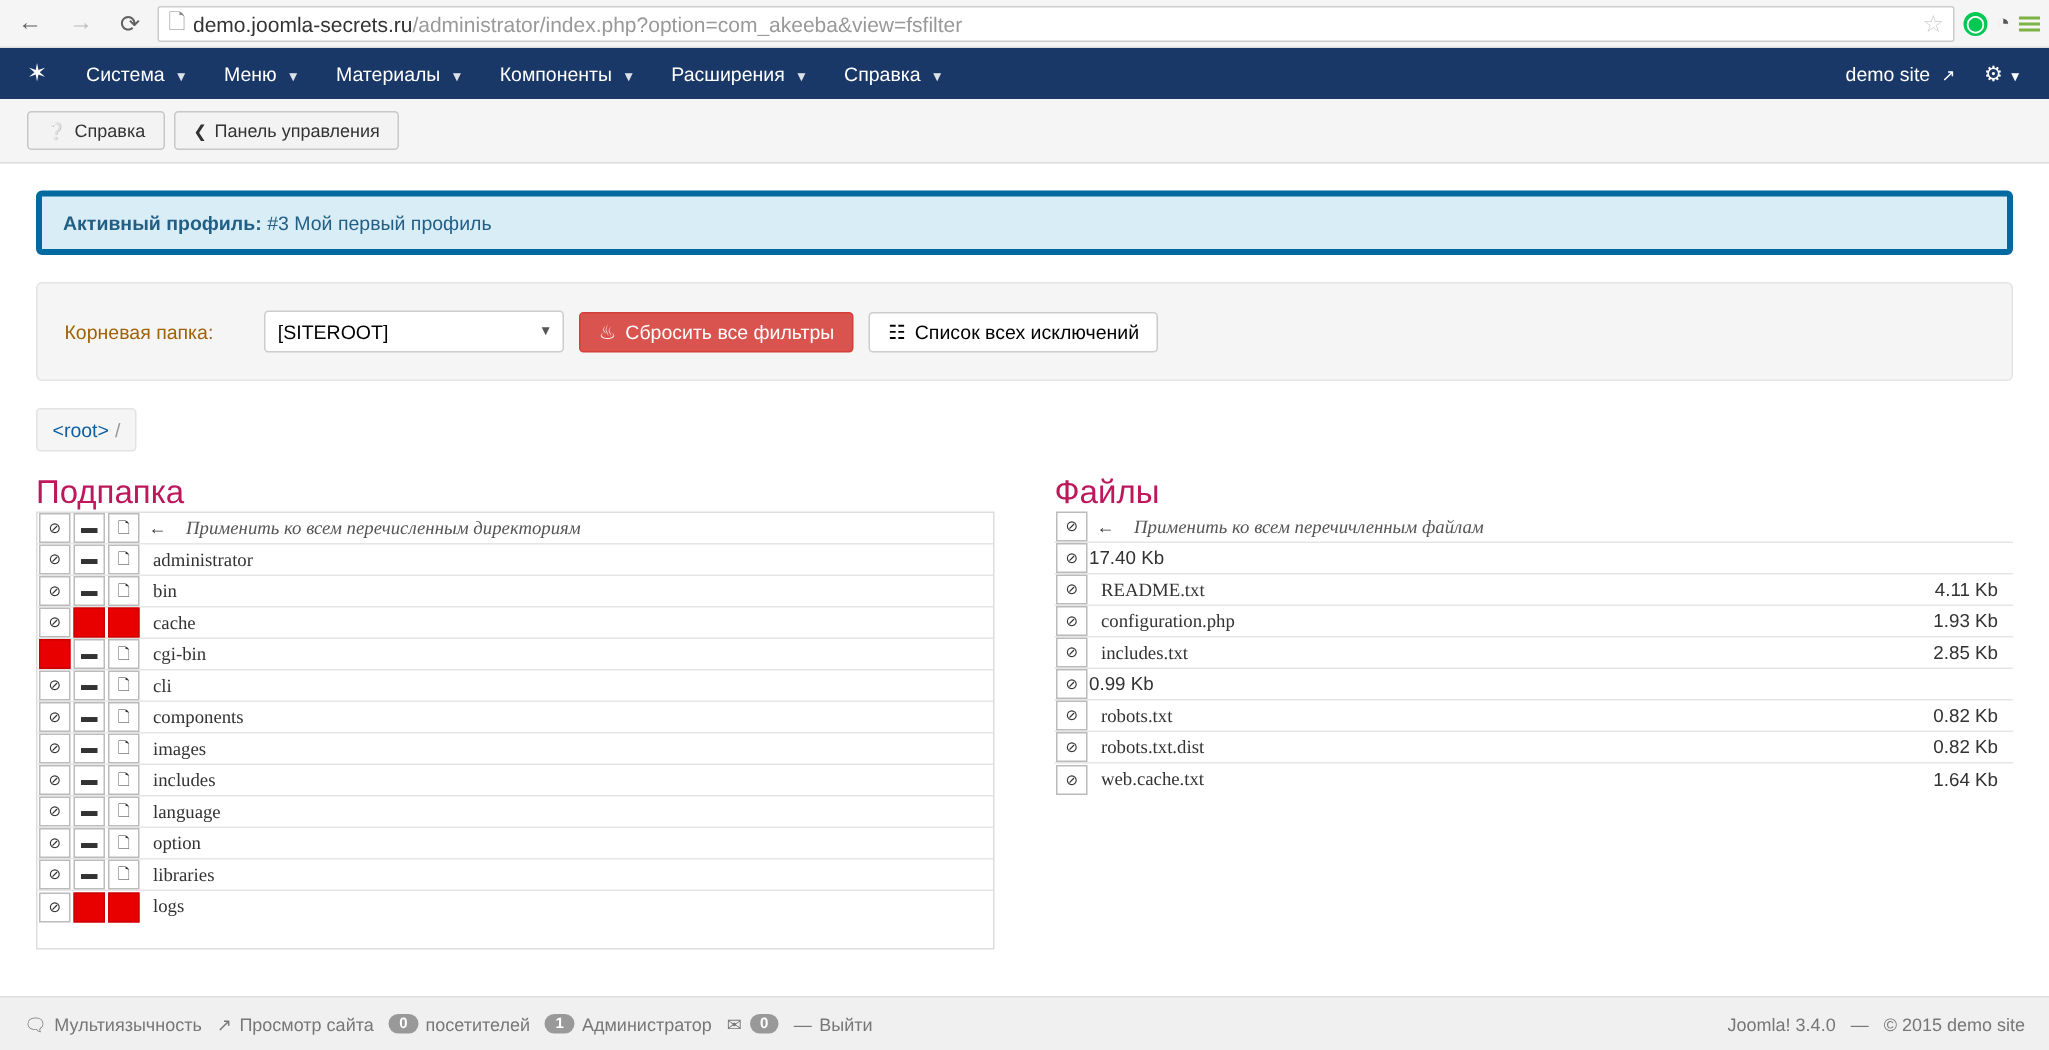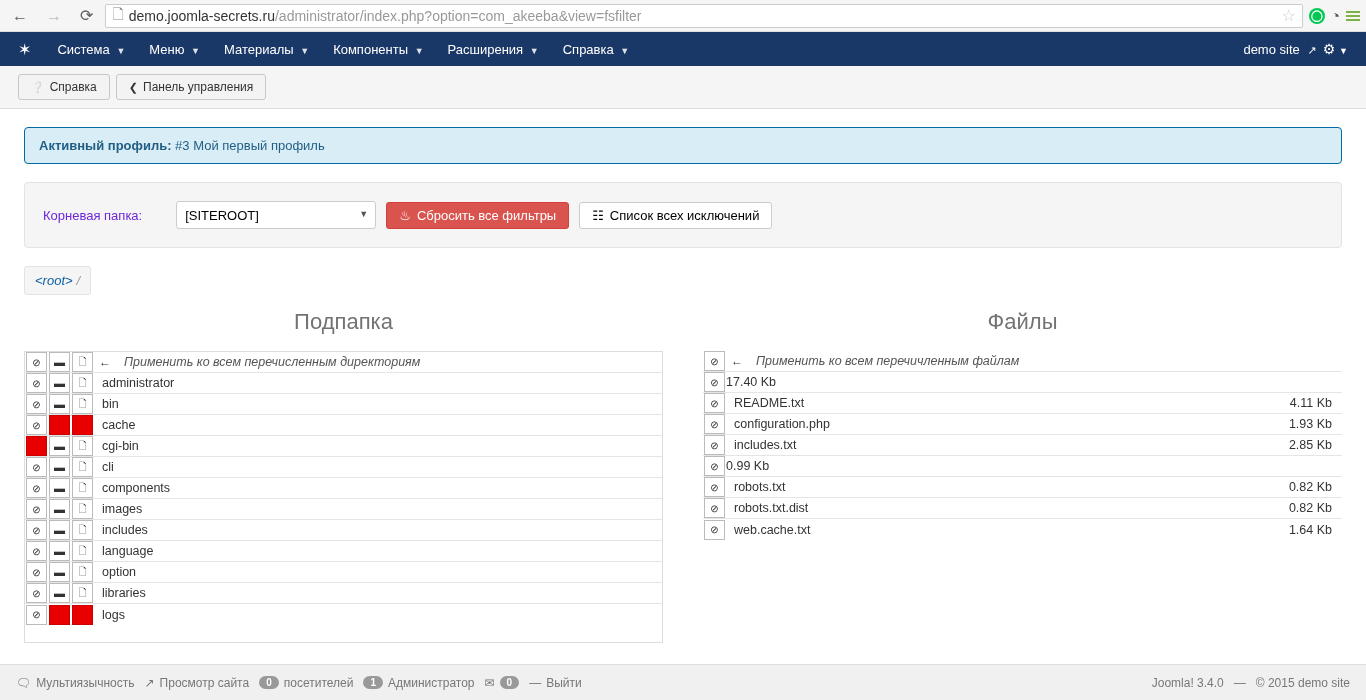--- a/index.html
+++ b/index.html
@@ -20,60 +20,60 @@
 .ham-lines { display: flex; flex-direction: column; gap: 2px; }
 .ham-lines span { display: block; width: 14px; height: 2px; background: #7cb342; }
 
 
 .topnav { display: flex; align-items: center; height: 34px; background: #1a3867; color: #fff; padding: 0 18px; font-size: 13px; }
 .joomla-ico { font-size: 16px; margin-right: 14px; }
 .nav-menu { display: flex; gap: 0; }
 .nav-item { padding: 8px 12px; cursor: pointer; }
 .nav-item .caret { font-size: 9px; margin-left: 3px; opacity: .85; }
 .nav-spacer { flex: 1; }
-.nav-right { display: flex; align-items: center; gap: 6px; }
+.nav-right { display: flex; align-items: center; gap: 19px; }
 .nav-right a { color: #fff; text-decoration: none; }
 .ext-link-ico::after { content: "↗"; font-size: 11px; margin-left: 4px; }
 .gear-caret { font-size: 14px; }
 
 
 .toolbar { background: #f5f5f5; border-bottom: 1px solid #ddd; padding: 8px 18px; display: flex; gap: 6px; }
 .btn { display: inline-flex; align-items: center; gap: 5px; background: #f3f3f3; border: 1px solid #c8c8c8; border-radius: 3px; padding: 5px 12px; font-size: 12px; color: #333; cursor: pointer; }
 .btn .ico { font-size: 11px; }
 
 
 .content { padding: 18px 24px 0 24px; height: 586px; overflow: hidden; }
 
-.alert-info { background: #d9edf7; border: 1px solid #0369a1; color: #31708f; padding: 10px 14px; border-radius: 4px; margin-bottom: 18px; font-size: 13px; }
+.alert-info { background: #d9edf7; border: 4px solid #0369a1; color: #31708f; padding: 10px 14px; border-radius: 4px; margin-bottom: 18px; font-size: 13px; }
 .alert-info a { color: #225f85; text-decoration: none; }
 
 .well { background: #f5f5f5; border: 1px solid #e3e3e3; border-radius: 4px; padding: 18px; margin-bottom: 18px; display: flex; align-items: center; gap: 10px; font-size: 13px; }
-.well label { color: #6d28d9; }
+.well label { color: #a16207; }
 .select { height: 28px; border: 1px solid #ccc; border-radius: 3px; background: #fff; padding: 3px 24px 3px 8px; font-size: 13px; min-width: 200px; appearance: none; position: relative; }
 .select-wrap { position: relative; display: inline-block; margin-left: 24px; }
 .select-wrap::after { content: "▼"; font-size: 9px; position: absolute; right: 8px; top: 8px; pointer-events: none; color: #555; }
 .btn-danger { background: #d9534f; border: 1px solid #d43f3a; color: #fff; border-radius: 3px; padding: 5px 12px; font-size: 13px; display: inline-flex; align-items: center; gap: 6px; cursor: pointer; }
 .btn-default { background: #fff; border: 1px solid #ccc; border-radius: 3px; padding: 5px 12px; font-size: 13px; display: inline-flex; align-items: center; gap: 6px; cursor: pointer; }
 
-.breadcrumb { border: 1px solid #e3e3e3; background: #f5f5f5; border-radius: 3px; padding: 6px 10px; margin-bottom: 14px; font-size: 13px; display: inline-block; font-style: italic; }
+.breadcrumb { border: 1px solid #e3e3e3; background: #f5f5f5; border-radius: 3px; padding: 6px 10px; margin-bottom: 14px; font-size: 13px; display: inline-block; }
 .breadcrumb a { color: #0b5fa5; text-decoration: none; }
 .breadcrumb .sep { color: #999; margin-left: 4px; }
 
 .two-col { display: flex; gap: 40px; }
 .col { flex: 1; }
-.col h3 { font-size: 22px; font-weight: 500; margin-bottom: 16px; color: #737373; text-align: center; }
+.col h3 { font-size: 22px; font-weight: 500; color: #be185d; }
 
 .list-panel { border: 1px solid #ddd; height: 292px; overflow-y: scroll; }
 .files-panel { border: 0; height: 292px; }
 .row { display: flex; align-items: center; border-bottom: 1px solid #e5e5e5; height: 21px; font-size: 12.5px; }
 .row:last-child { border-bottom: 0; }
 .icon-cell { width: 21px; height: 20px; border: 1px solid #bbb; margin: 0 1px; display: inline-flex; align-items: center; justify-content: center; font-size: 10px; background: #fff; cursor: pointer; flex-shrink: 0; }
 .icon-cell.red { background: #e80000; border-color: #c00; }
 .arrow-cell { width: 22px; text-align: center; font-size: 12px; cursor: pointer; }
-.name-cell { flex: 1; padding-left: 8px; white-space: nowrap; overflow: hidden; }
+.name-cell { flex: 1; padding-left: 8px; white-space: nowrap; overflow: hidden; font-family: Liberation Serif, serif; }
 .size-cell { padding-right: 10px; color: #333; }
 .header-row .name-cell { font-style: italic; color: #555; }
 
 
 .status-bar { position: absolute; left: 0; right: 0; bottom: 0; height: 36px; background: #f0f0f0; border-top: 1px solid #ddd; display: flex; align-items: center; padding: 0 16px; font-size: 12px; color: #777; gap: 10px; }
 .status-bar .sep-g { flex: 1; }
 .badge { display: inline-block; background: #999; color: #fff; border-radius: 8px; padding: 1px 7px; font-size: 10px; font-weight: bold; }
 .status-item { display: flex; align-items: center; gap: 5px; cursor: pointer; }
 </style>
 </head>

